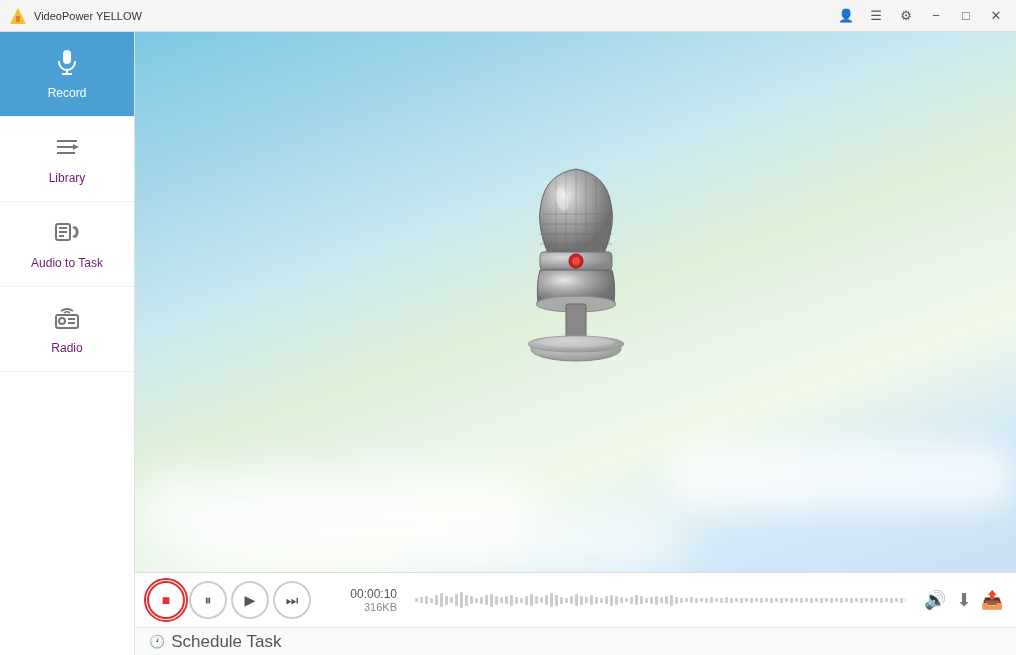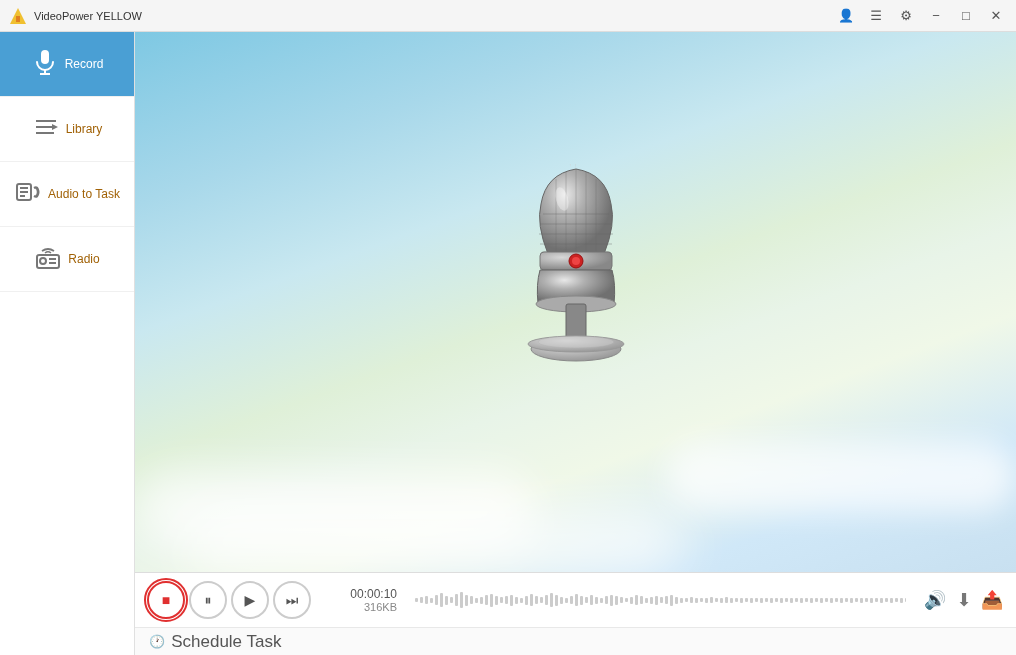--- a/index.html
+++ b/index.html
@@ -53,42 +53,42 @@
     .sidebar {
       width: 135px;
       background: #fff;
       display: flex;
       flex-direction: column;
       border-right: 1px solid #e0e0e0;
       height: 100%;
     }
     .sidebar-item {
       display: flex;
-      flex-direction: row;
+      flex-direction: column;
       align-items: center;
       justify-content: center;
       padding: 16px 8px;
       cursor: pointer;
       border-bottom: 1px solid #f0f0f0;
       gap: 6px;
     }
     .sidebar-item.active {
       background: #4a9fd4;
       color: white;
     }
     .sidebar-item.active .sidebar-label { color: white; }
     .sidebar-item.active .sidebar-icon { color: white; }
     .sidebar-icon {
       font-size: 26px;
       color: #666;
       line-height: 1;
     }
     .sidebar-label {
       font-size: 12px;
-      color: #a16207;
+      color: #701a75;
       text-align: center;
     }
 
     
     .content-area {
       flex: 1;
       position: relative;
       overflow: hidden;
       display: flex;
       flex-direction: column;

